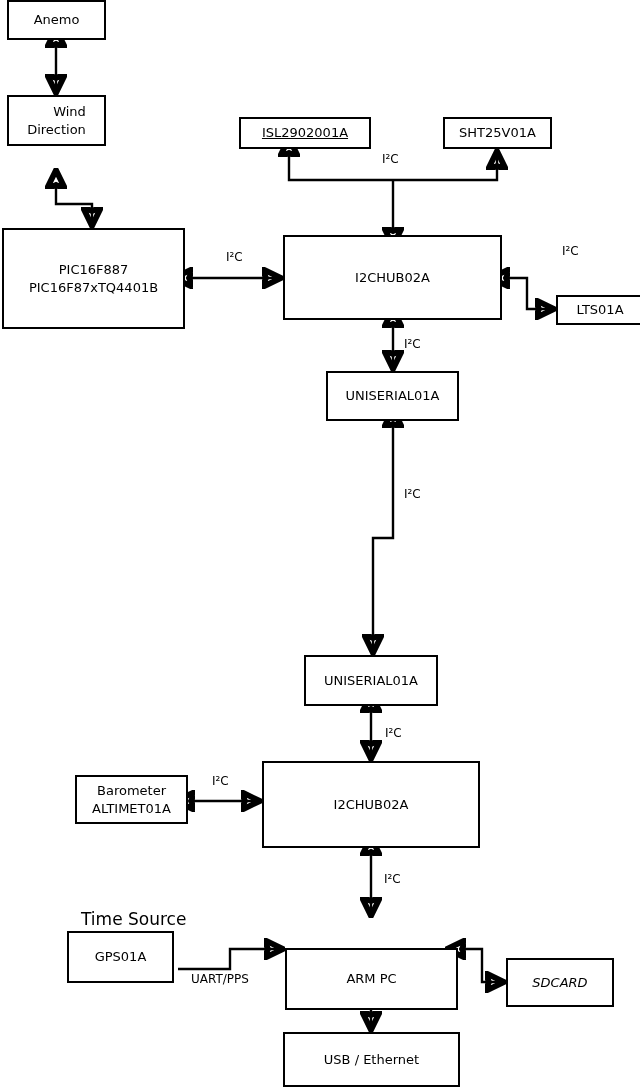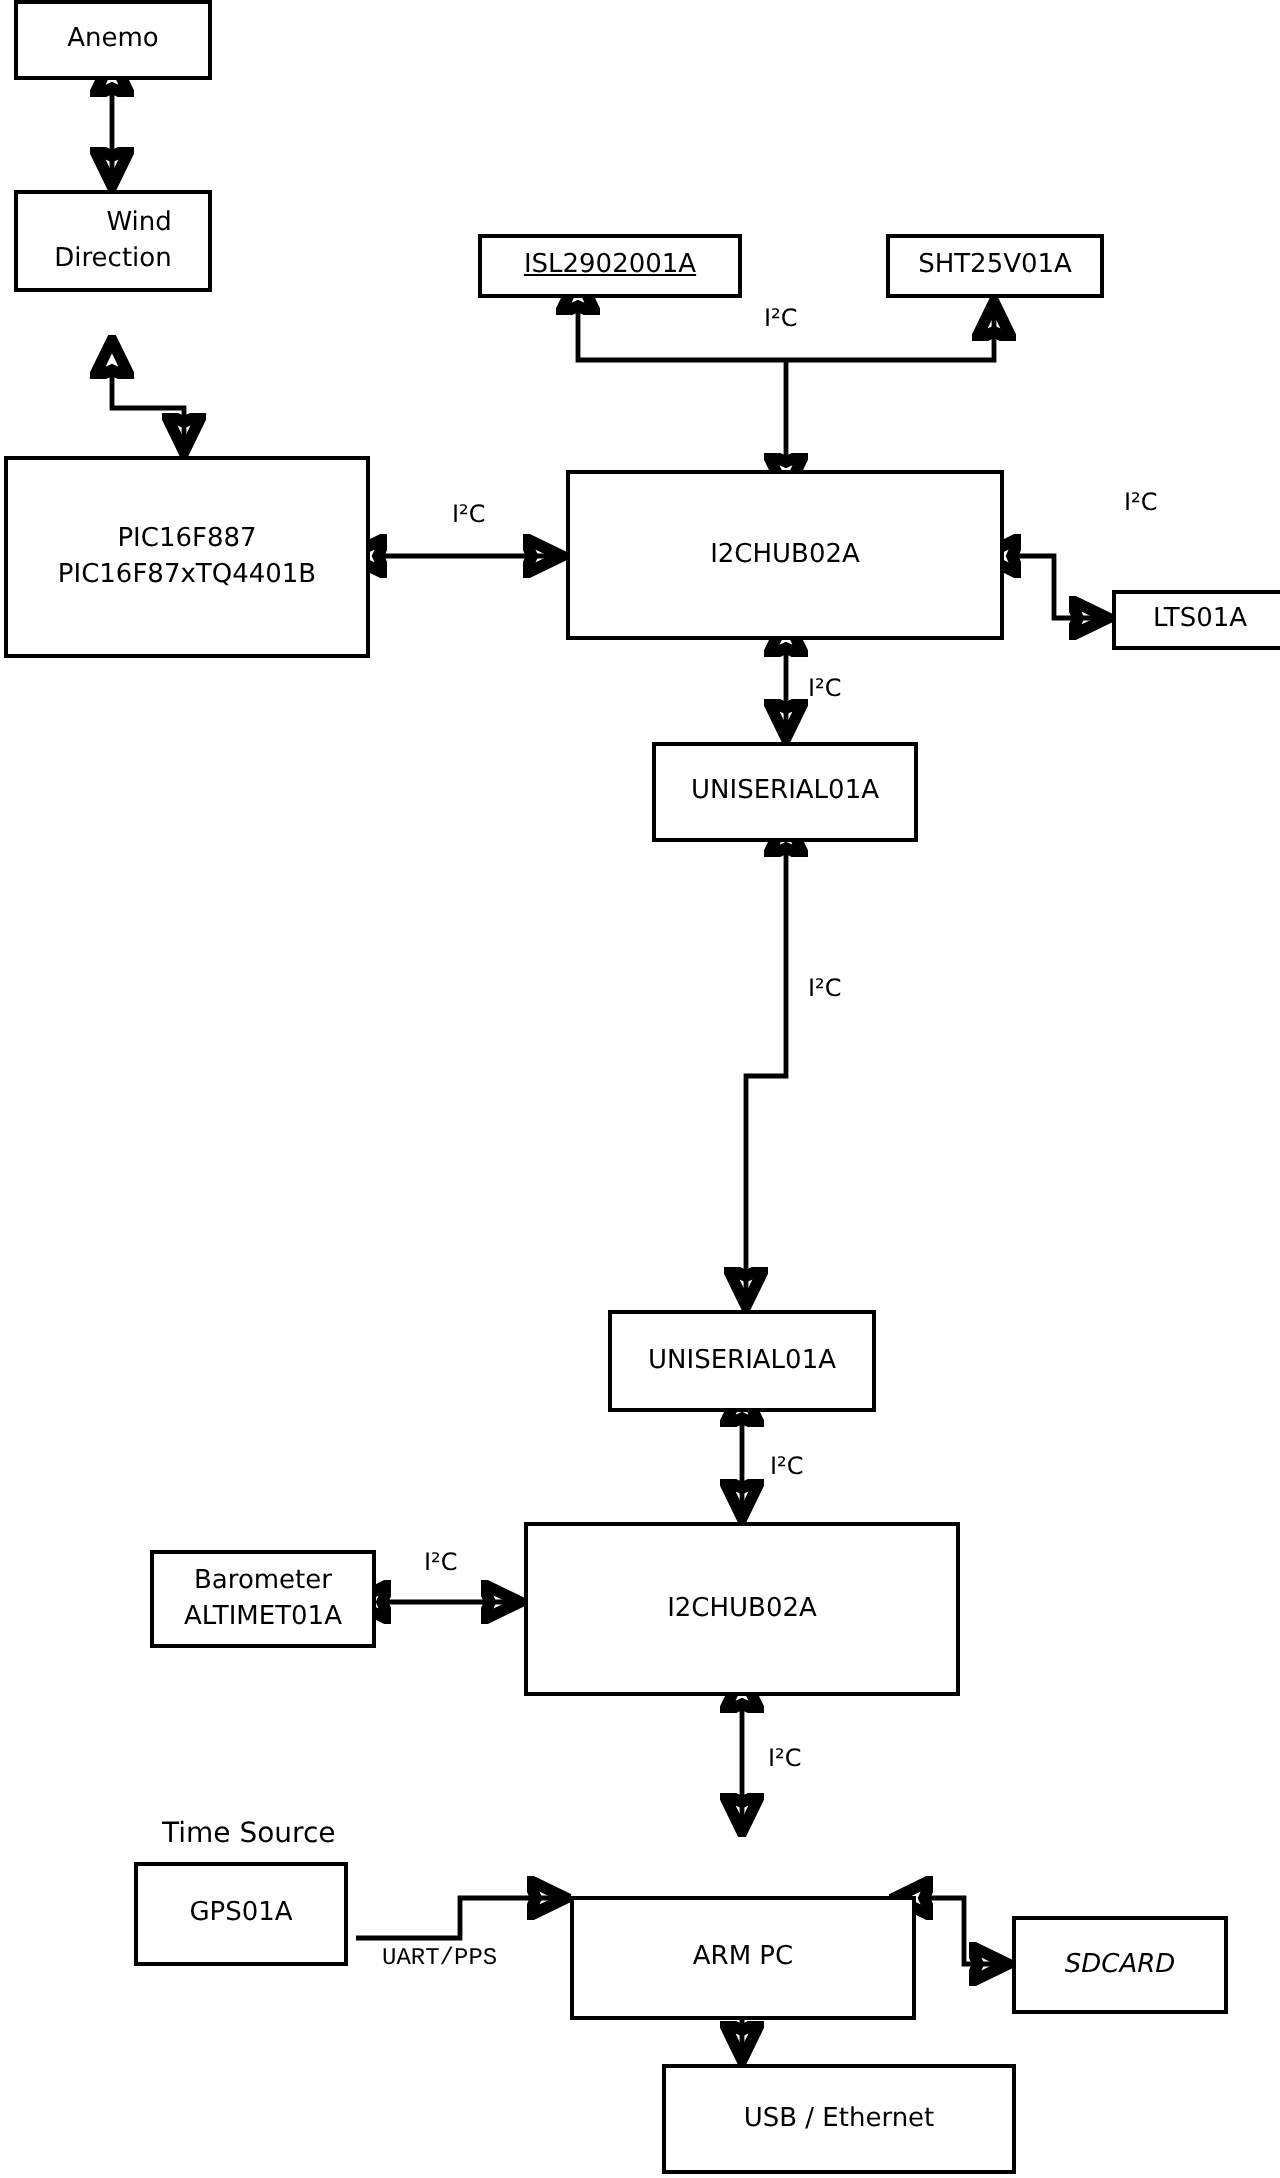--- a/index.html
+++ b/index.html
@@ -35,21 +35,21 @@
   .edge-label {
     position: absolute;
     font-size: 12px;
     color: #000000;
     z-index: 3;
     white-space: nowrap;
     background: transparent;
   }
   .free-label {
     position: absolute;
-    font-size: 14px;
+    font-size: 17px;
     color: #000000;
     z-index: 3;
     white-space: nowrap;
   }
   svg.edges {
     position: absolute;
     left: 0;
     top: 0;
     width: 640px;
     height: 1089px;
@@ -129,35 +129,35 @@
 
   <div class="node" style="left:75px; top:775px; width:113px; height:49px;">Barometer
 ALTIMET01A</div>
 
   <div class="node" style="left:67px; top:931px; width:107px; height:52px;">GPS01A</div>
 
   <div class="node" style="left:285px;top:918px; width:173px; height:62px;margin-top:30px;">ARM PC</div>
 
   <div class="node" style="left:506px;top:958px; width:108px; height:49px;font-style:italic;">SDCARD</div>
 
-  <div class="node" style="left:283px;top:1032px;width:177px; height:55px;margin-left:48px;">USB / Ethernet</div>
+  <div class="node" style="left:283px;top:1032px;width:177px; height:55px;">USB / Ethernet</div>
 
   <div class="edge-label" style="left:382px; top:152px;">I²C</div>
 
   <div class="edge-label" style="left:226px; top:250px;">I²C</div>
 
   <div class="edge-label" style="left:562px; top:244px;">I²C</div>
 
   <div class="edge-label" style="left:404px; top:337px;">I²C</div>
 
   <div class="edge-label" style="left:404px; top:487px;">I²C</div>
 
   <div class="edge-label" style="left:385px; top:726px;">I²C</div>
 
   <div class="edge-label" style="left:212px; top:774px;">I²C</div>
 
   <div class="edge-label" style="left:384px; top:872px;">I²C</div>
 
-  <div class="edge-label" style="left:191px; top:972px;font-family:Liberation Mono, monospace;">UART/PPS</div>
+  <div class="edge-label" style="left:191px; top:972px;">UART/PPS</div>
 
   <div class="free-label" style="left:81px; top:909px;">Time Source</div>
 
 </div>
 
 </body></html>

